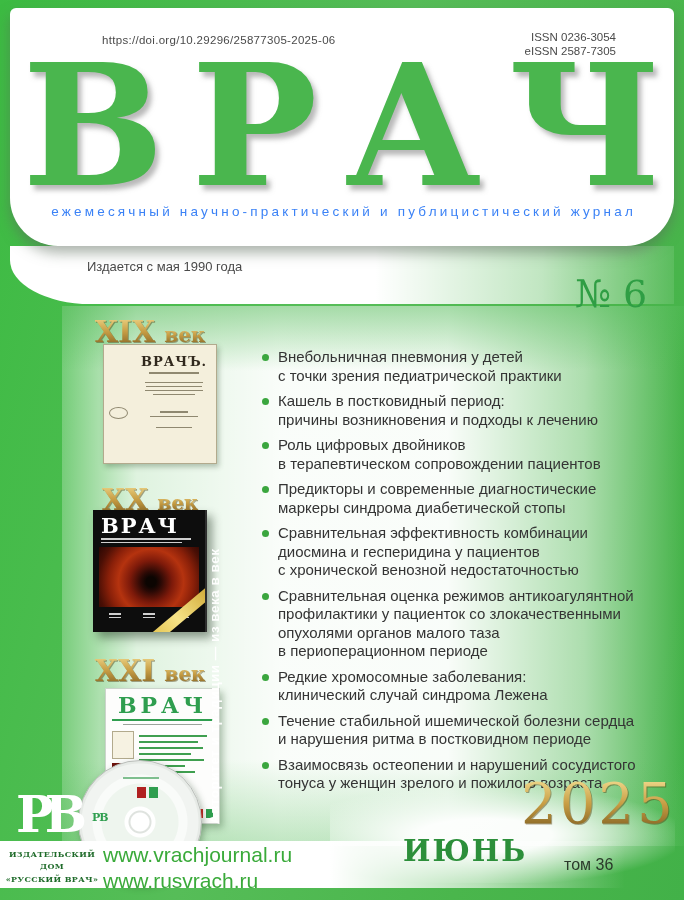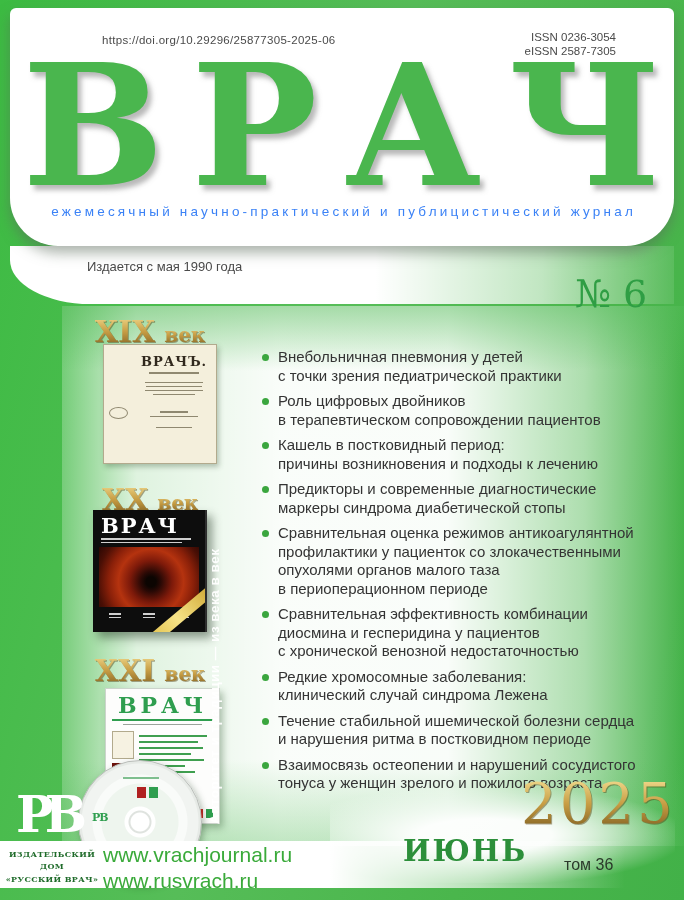--- a/index.html
+++ b/index.html
@@ -226,45 +226,45 @@
   <div class="vbanner">Авторитет и традиции — из века в век</div>
 
   <div class="articles">
     <div class="article">
         <div class="bullet"></div>
         <div class="txt">Внебольничная пневмония у детей
 с точки зрения педиатрической практики</div>
       </div>
     <div class="article">
         <div class="bullet"></div>
+        <div class="txt">Кашель в постковидный период:
+причины возникновения и подходы к лечению</div>
+      </div>
+    <div class="article">
+        <div class="bullet"></div>
         <div class="txt">Роль цифровых двойников
 в терапевтическом сопровождении пациентов</div>
       </div>
     <div class="article">
         <div class="bullet"></div>
-        <div class="txt">Кашель в постковидный период:
-причины возникновения и подходы к лечению</div>
-      </div>
-    <div class="article">
-        <div class="bullet"></div>
         <div class="txt">Предикторы и современные диагностические
 маркеры синдрома диабетической стопы</div>
+      </div>
+    <div class="article">
+        <div class="bullet"></div>
+        <div class="txt">Сравнительная эффективность комбинации
+диосмина и гесперидина у пациентов
+с хронической венозной недостаточностью</div>
       </div>
     <div class="article">
         <div class="bullet"></div>
         <div class="txt">Сравнительная оценка режимов антикоагулянтной
 профилактики у пациенток со злокачественными
 опухолями органов малого таза
 в периоперационном периоде</div>
-      </div>
-    <div class="article">
-        <div class="bullet"></div>
-        <div class="txt">Сравнительная эффективность комбинации
-диосмина и гесперидина у пациентов
-с хронической венозной недостаточностью</div>
       </div>
     <div class="article">
         <div class="bullet"></div>
         <div class="txt">Редкие хромосомные заболевания:
 клинический случай синдрома Лежена</div>
       </div>
     <div class="article">
         <div class="bullet"></div>
         <div class="txt">Течение стабильной ишемической болезни сердца
 и нарушения ритма в постковидном периоде</div>

